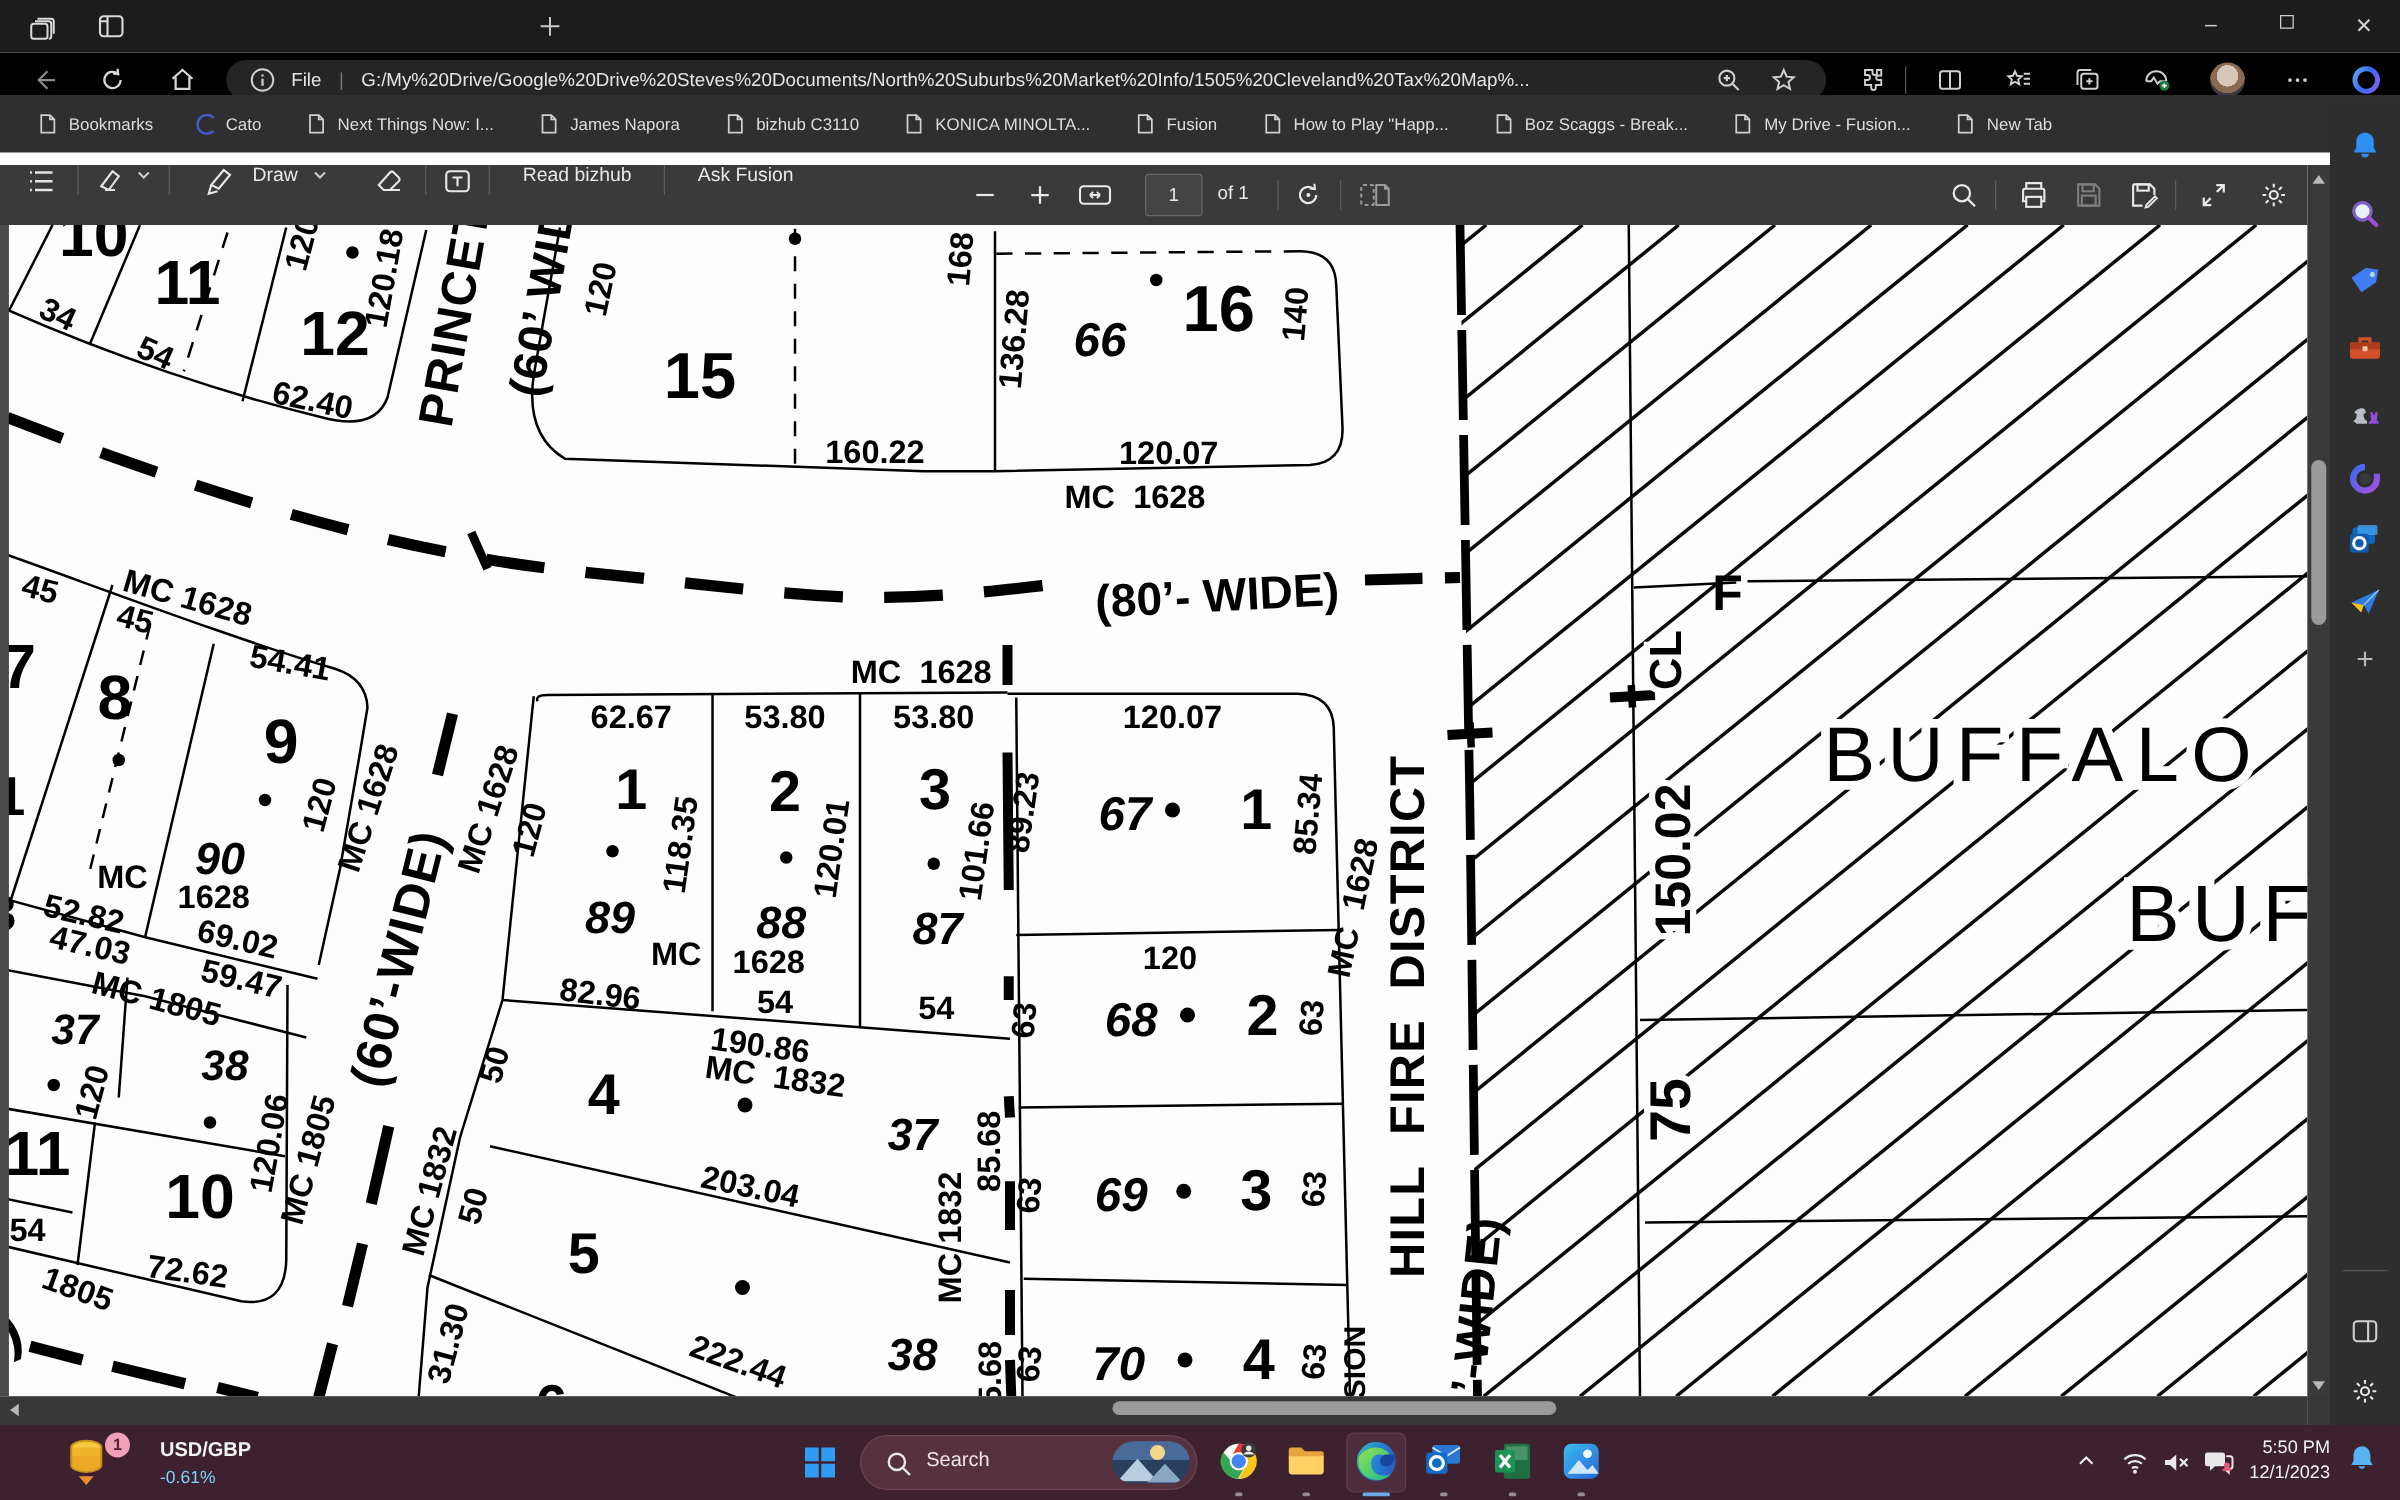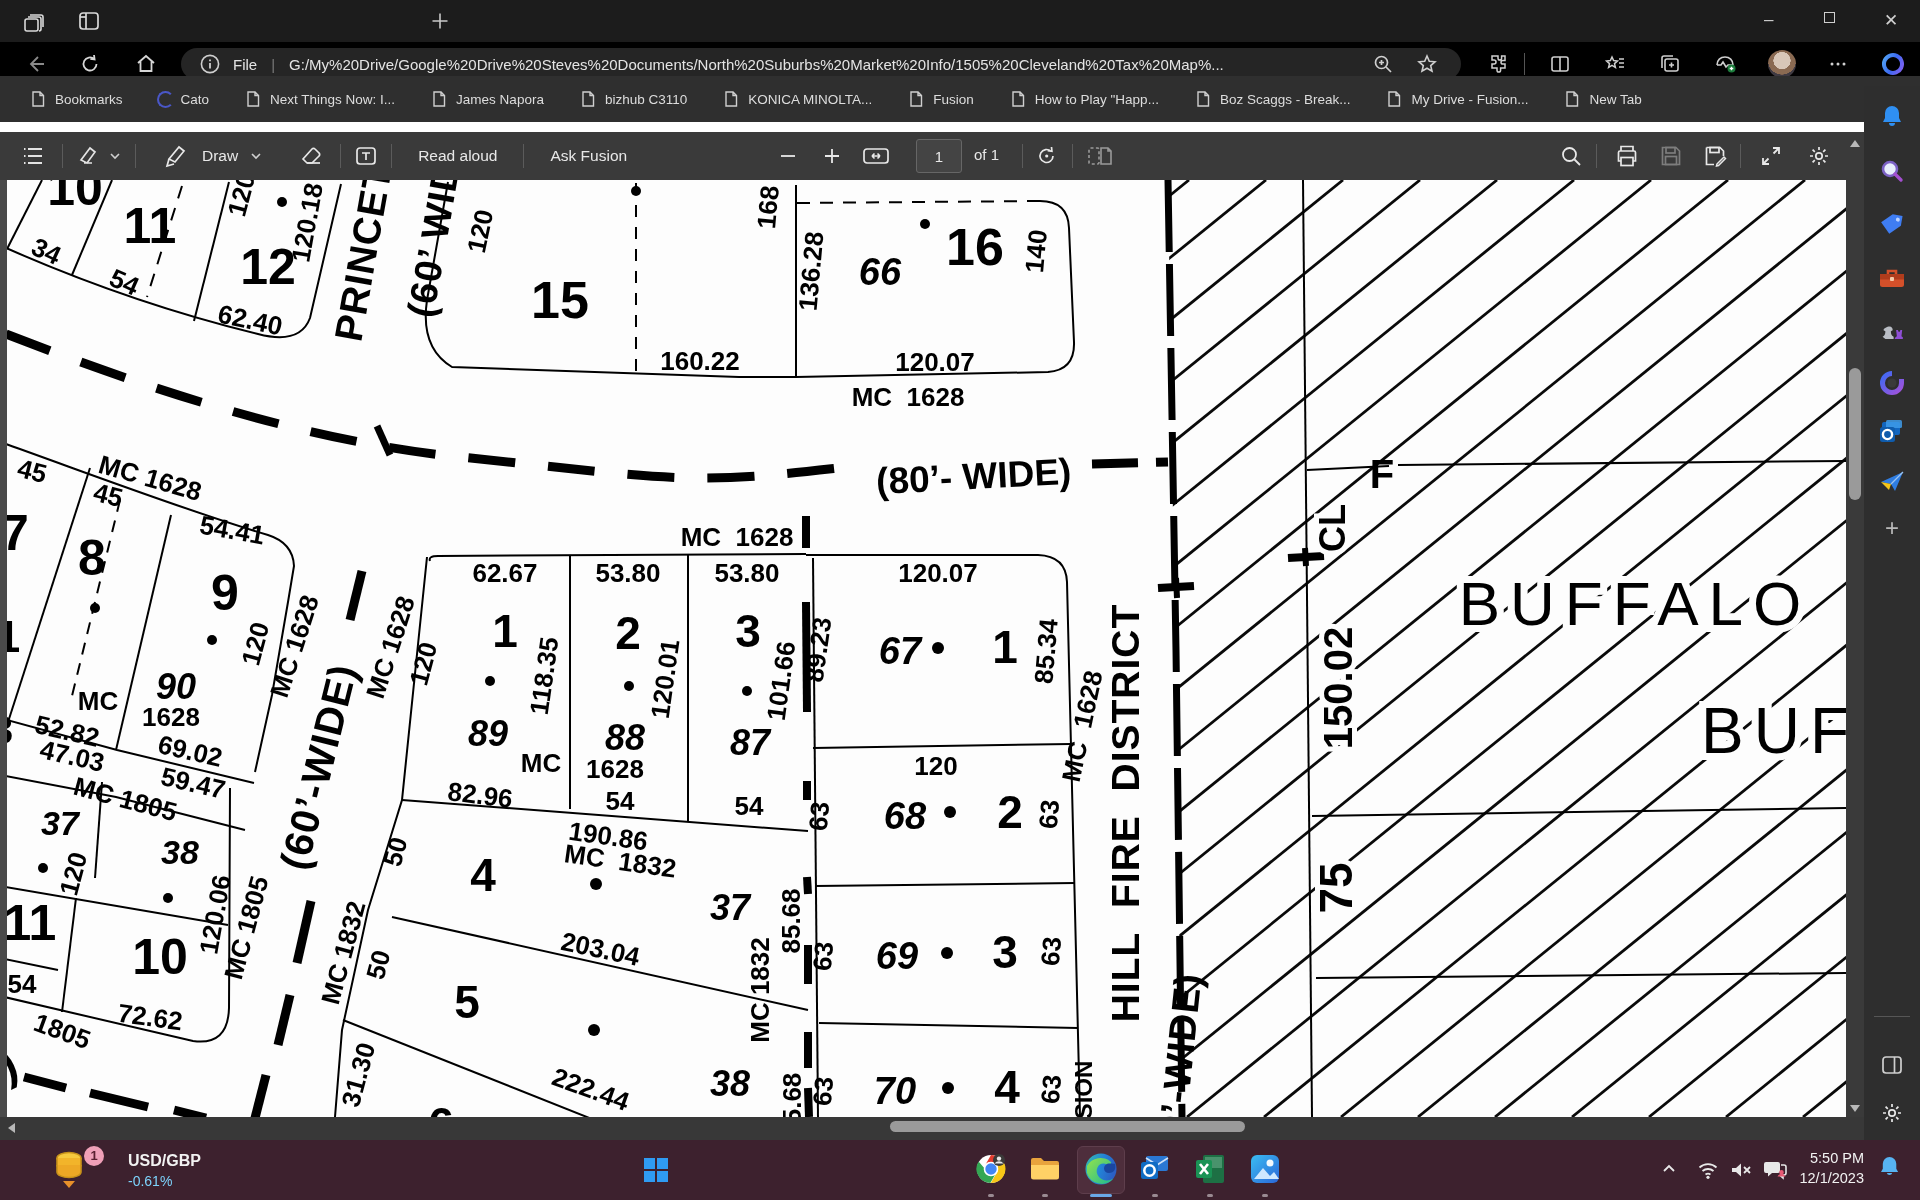--- a/index.html
+++ b/index.html
@@ -4,21 +4,21 @@
 *{margin:0;padding:0;box-sizing:border-box}
 html,body{width:1920px;height:1200px;overflow:hidden;background:#fff;font-family:"Liberation Sans",sans-serif}
 .abs{position:absolute}
 #titlebar{position:absolute;left:0;top:0;width:1920px;height:42px;background:#1c1c1c}
 #tab{position:absolute;left:115px;top:7px;width:302px;height:35px;background:#373737;border-radius:8px 8px 0 0;display:flex;align-items:center;padding:0 10px;gap:8px}
 #tab .t{color:#e0e0e0;font-size:13.5px;white-space:nowrap;overflow:hidden;max-width:218px}
 #addrbar{position:absolute;left:0;top:42px;width:1920px;height:44px;background:#000000}
 #pill{position:absolute;left:181px;top:6px;width:1280px;height:32px;background:#252525;border-radius:16px;display:flex;align-items:center;color:#dcdcdc;font-size:15px}
 #bookbar{position:absolute;left:0;top:76px;width:1920px;height:46px;background:#2f2f2f;display:flex;align-items:center;color:#dddddd;font-size:13.5px}
 .bmi{display:flex;align-items:center;gap:7px;margin-right:34px;white-space:nowrap}
-#pdfbar{position:absolute;left:0;top:132px;width:1846px;height:48px;background:#3a3a3a;display:flex;align-items:center;color:#e8e8e8;font-size:15.5px}
+#pdfbar{position:absolute;left:0;top:132px;width:1846px;height:48px;background:#3a3a3a;display:flex;color:#e8e8e8;font-size:15.5px}
 .vd{width:1px;height:24px;background:#5b5b5b;margin:0 12px}
 #maparea{position:absolute;left:0;top:180px;width:1846px;height:937px;background:#4a4a4a}
 #map{position:absolute;left:7px;top:0}
 #vscroll{position:absolute;left:1846px;top:132px;width:18px;height:1008px;background:#3a3a3a}
 #vthumb{position:absolute;left:3px;top:236px;width:12px;height:132px;background:#9a9a9a;border-radius:6px}
 #hscroll{position:absolute;left:0;top:1117px;width:1846px;height:23px;background:#383838}
 #hthumb{position:absolute;left:890px;top:4px;width:355px;height:11px;background:#9a9a9a;border-radius:6px}
 #sidebar{position:absolute;left:1864px;top:86px;width:56px;height:1054px;background:#2e2e2e;display:flex;flex-direction:column;align-items:center}
 #taskbar{position:absolute;left:0;top:1140px;width:1920px;height:60px;background:#3d212e;color:#fff}
 .tdash{position:absolute;width:6px;height:3px;background:#9a8a92;border-radius:2px}
@@ -253,21 +253,21 @@
       </svg>
     </div>
  <div class="vd" style="margin-left:16px"></div>
  <div>
       <svg width="26" height="26" viewBox="0 0 26 26" style="">
         <rect x="4" y="5" width="18" height="16" rx="3" stroke="#e8e8e8" stroke-width="1.7" fill="none"></rect>
         <path d="M9 10 H17 M13 10 V17" stroke="#e8e8e8" stroke-width="1.7"></path>
       </svg>
     </div>
  <div class="vd"></div>
- <div style="margin:0 14px">Read aloud</div>
+ <div style="margin:0 14px">Read bizhub</div>
  <div class="vd"></div>
  <div style="margin:0 14px">Ask Fusion</div>
  <div style="position:absolute;left:776px;top:12px">
       <svg width="24" height="24" viewBox="0 0 24 24" style="">
         <path d="M5 12 H19" stroke="#e8e8e8" stroke-width="1.8"></path>
       </svg>
     </div>
  <div style="position:absolute;left:820px;top:12px">
       <svg width="24" height="24" viewBox="0 0 24 24" style="">
         <path d="M12 5 V19 M5 12 H19" stroke="#e8e8e8" stroke-width="1.8"></path>
@@ -725,20 +725,34 @@
  <div style="position:absolute;left:128px;top:12px;font-size:16px;font-weight:bold;color:#f2f2f2">USD/GBP</div>
  <div style="position:absolute;left:128px;top:33px;font-size:14px;color:#7dd3fc">-0.61%</div>
  <div style="position:absolute;left:641px;top:15px">
       <svg width="30" height="30" viewBox="0 0 30 30" style="">
         <rect x="3" y="3" width="11" height="11" fill="#2f9bf2"></rect>
         <rect x="16" y="3" width="11" height="11" fill="#2f9bf2"></rect>
         <rect x="3" y="16" width="11" height="11" fill="#2f9bf2"></rect>
         <rect x="16" y="16" width="11" height="11" fill="#2f9bf2"></rect>
       </svg>
     </div>
+ <div style="position:absolute;left:688px;top:8px;width:270px;height:44px;background:#56323f;border:1px solid #6b4452;border-radius:22px">
+   <div style="position:absolute;left:18px;top:10px">
+        <svg width="24" height="24" viewBox="0 0 24 24" style="">
+          <circle cx="10.5" cy="10.5" r="6.5" stroke="#e8e8e8" stroke-width="1.9" fill="none"></circle>
+          <path d="M15.5 15.5 L21 21" stroke="#e8e8e8" stroke-width="1.9"></path>
+        </svg>
+      </div>
+   <div style="position:absolute;left:52px;top:11px;font-size:16px;color:#efe6ea">Search</div>
+   <div style="position:absolute;right:5px;top:4px;width:62px;height:34px;border-radius:17px;overflow:hidden;background:linear-gradient(180deg,#4a6a9a 0 45%,#2a3e5e 45% 100%)">
+     <div style="position:absolute;left:30px;top:3px;width:12px;height:12px;border-radius:50%;background:#f5d78a"></div>
+     <div style="position:absolute;left:4px;top:14px;width:0;height:0;border-left:16px solid transparent;border-right:16px solid transparent;border-bottom:18px solid #b8cde0"></div>
+     <div style="position:absolute;left:28px;top:18px;width:0;height:0;border-left:14px solid transparent;border-right:14px solid transparent;border-bottom:15px solid #8aa8c4"></div>
+   </div>
+ </div>
  <div style="position:absolute;left:974px;top:12px">
       <svg width="34" height="34" viewBox="0 0 34 34" style="">
         <circle cx="17" cy="17" r="14" fill="#fff"></circle>
         <path d="M17 3 a14 14 0 0 1 12.1 7 H17 a7 7 0 0 0 -6.2 3.7 Z" fill="#e33b2e"></path>
         <path d="M29.5 10 a14 14 0 0 1 -12.7 21 l6.2-10.7 a7 7 0 0 0 .4-6.6 Z" fill="#f7c617"></path>
         <path d="M4.6 9.5 a14 14 0 0 0 11.7 21.4 l6.2-10.7 a7 7 0 0 1 -11.7-3.5 Z" fill="#34a753"></path>
         <circle cx="17" cy="17" r="6.5" fill="#4286f5" stroke="#fff" stroke-width="1.6"></circle>
         <circle cx="25" cy="8" r="6" fill="#3b3a39"></circle>
         <circle cx="25" cy="6.6" r="2.2" fill="#e8e8e8"></circle>
         <path d="M20.5 11.5 a5.5 5.5 0 0 1 9 0 Z" fill="#e8e8e8"></path>

